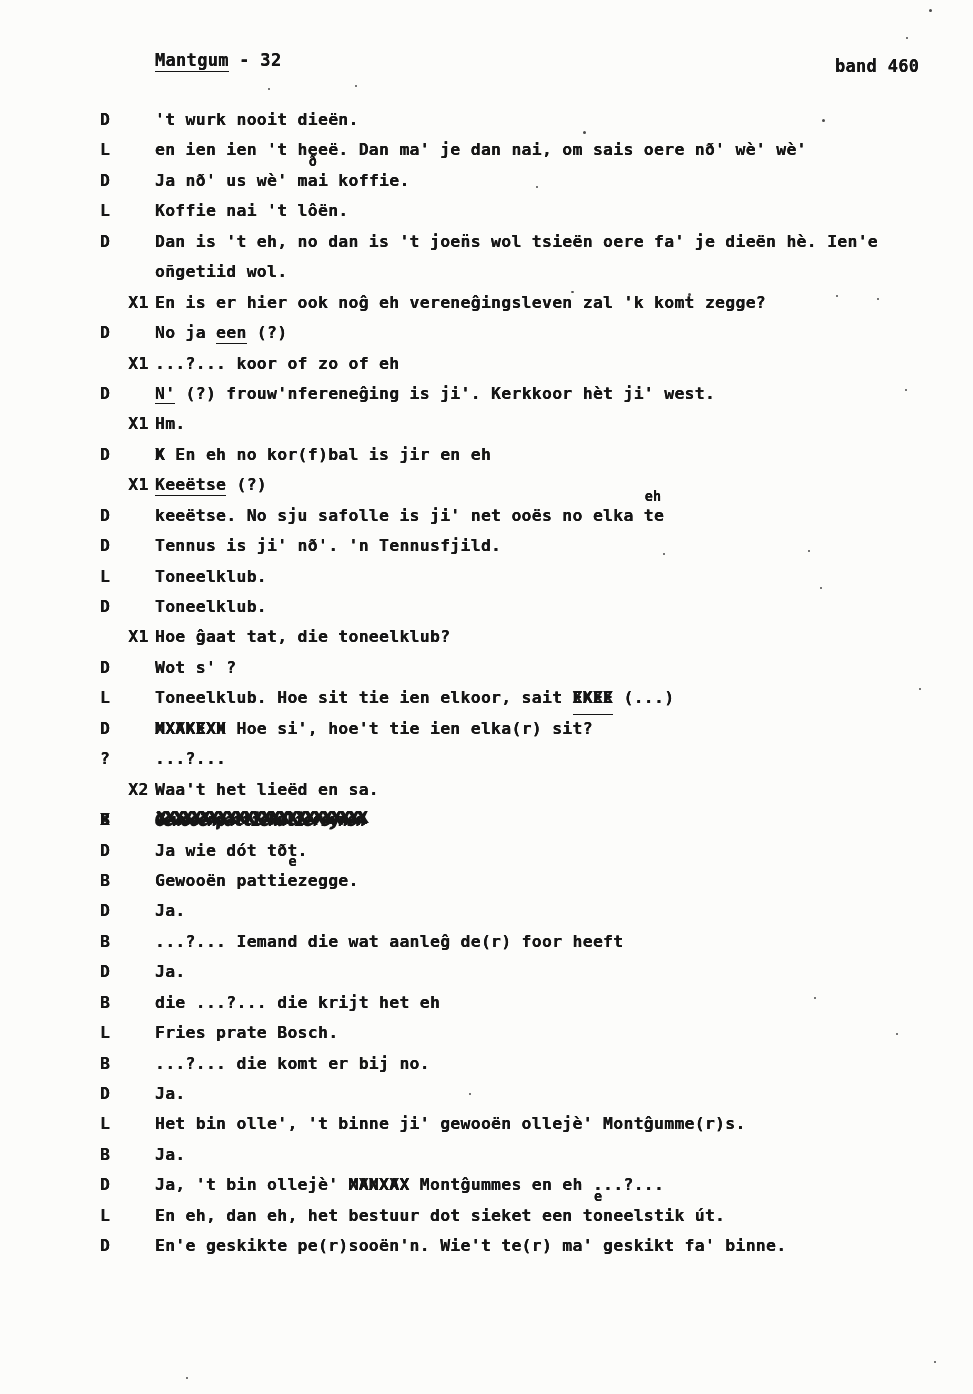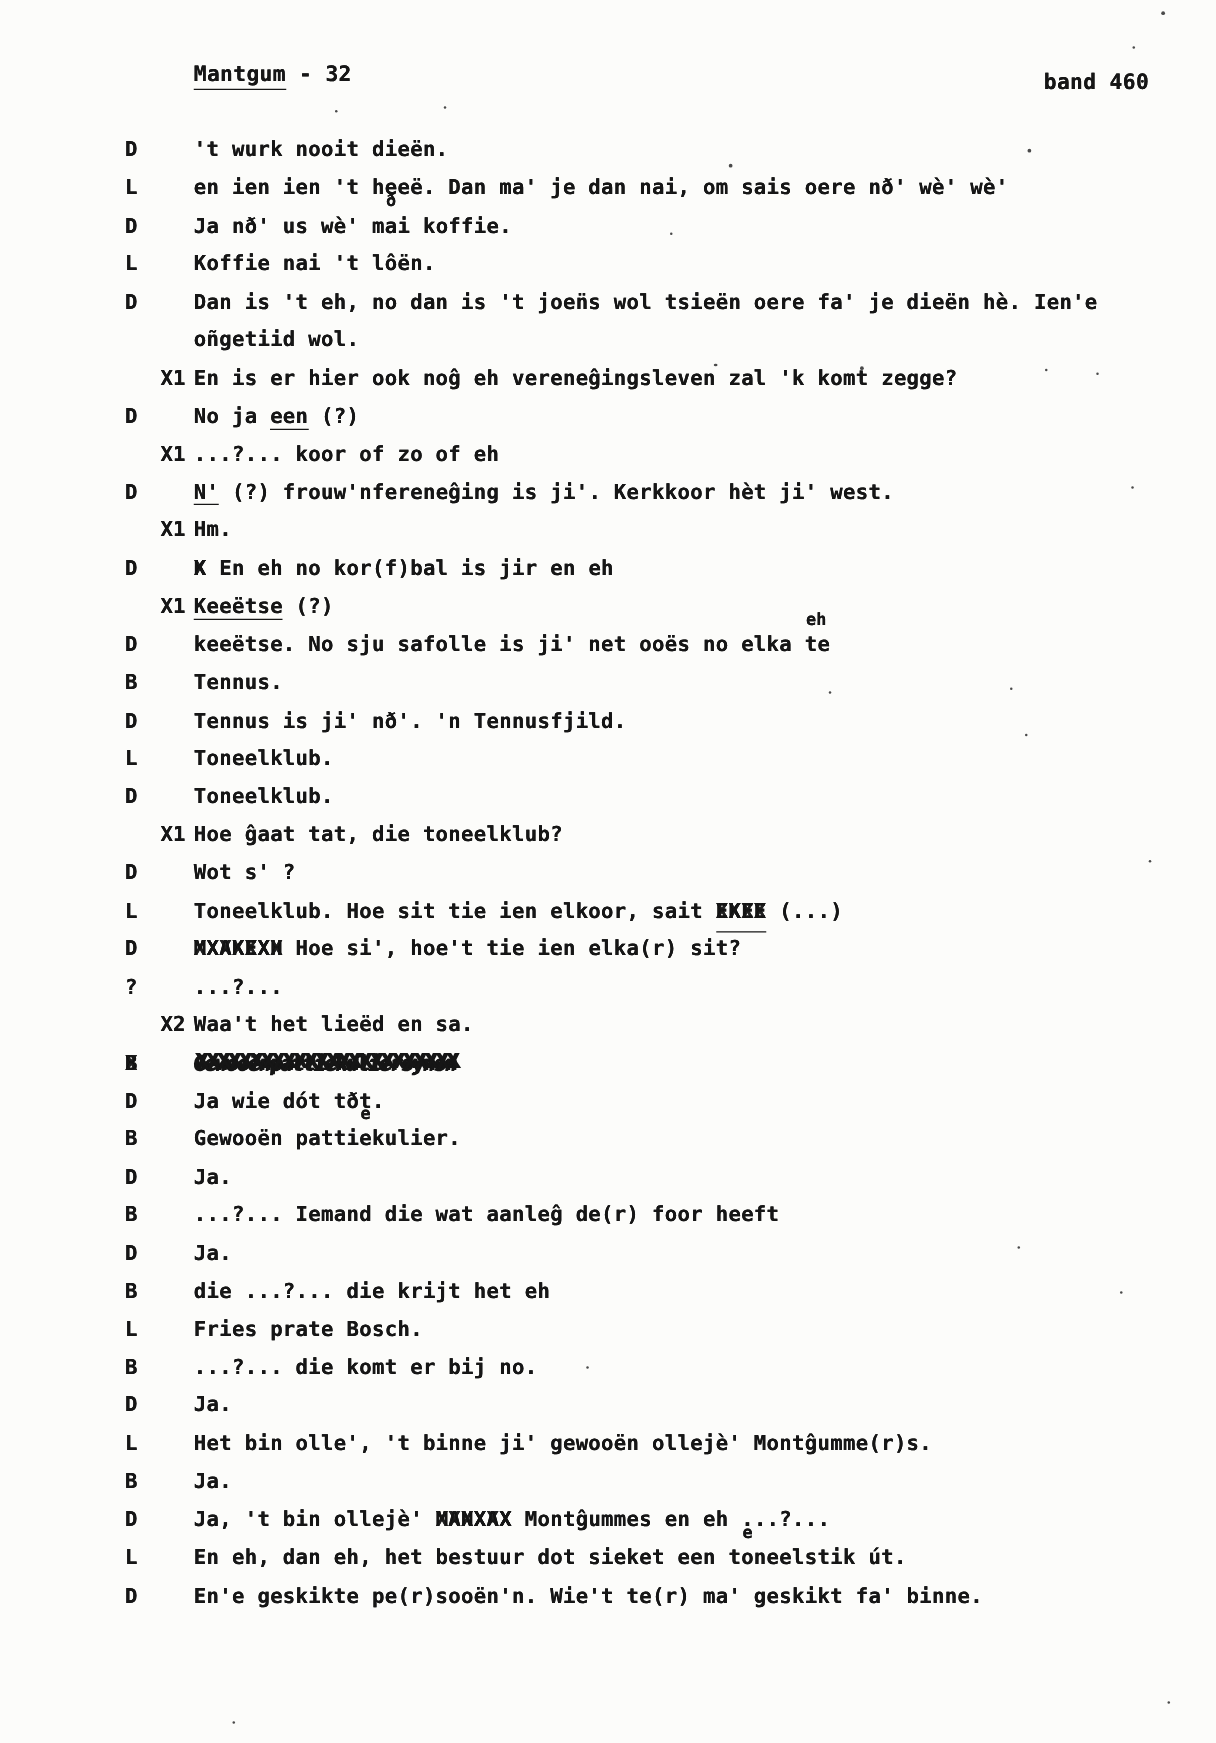--- a/index.html
+++ b/index.html
@@ -69,33 +69,32 @@
       <div class="row"><span class="label">D</span><span class="content"><span>Dan is 't eh, no dan is 't joen̈s wol tsieën oere fa' je dieën hè. Ien'e</span></span></div>
       <div class="row"><span class="label"></span><span class="content"><span>oñgetiid wol.</span></span></div>
       <div class="row"><span class="label indent">X1</span><span class="content"><span>En is er hier ook noĝ eh vereneĝingsleven zal 'k komt zegge?</span></span></div>
       <div class="row"><span class="label">D</span><span class="content"><span>No ja </span><span class="u">een</span><span> (?)</span></span></div>
       <div class="row"><span class="label indent">X1</span><span class="content"><span>...?... koor of zo of eh</span></span></div>
       <div class="row"><span class="label">D</span><span class="content"><span class="u">N'</span><span> (?) frouw'nfereneĝing is ji'. Kerkkoor hèt ji' west.</span></span></div>
       <div class="row"><span class="label indent">X1</span><span class="content"><span>Hm.</span></span></div>
       <div class="row"><span class="label">D</span><span class="content"><span class="overstruck" data-x="X">K</span><span> En eh no kor(f)bal is jir en eh</span></span></div>
       <div class="row"><span class="label indent">X1</span><span class="content"><span class="u">Keeëtse</span><span> (?)</span></span></div>
       <div class="row"><span class="label">D</span><span class="content"><span>keeëtse. No sju safolle is ji' net ooës no elka </span><span class="supwrap"><span class="sup-above">eh</span><span>te</span></span></span></div>
-      <div class="row"><span class="label">B</span><span class="content"><span>Tennus.</span></span></div>
       <div class="row"><span class="label">D</span><span class="content"><span>Tennus is ji' nð'. 'n Tennusfjild.</span></span></div>
       <div class="row"><span class="label">L</span><span class="content"><span>Toneelklub.</span></span></div>
       <div class="row"><span class="label">D</span><span class="content"><span>Toneelklub.</span></span></div>
       <div class="row"><span class="label indent">X1</span><span class="content"><span>Hoe ĝaat tat, die toneelklub?</span></span></div>
       <div class="row"><span class="label">D</span><span class="content"><span>Wot s' ?</span></span></div>
       <div class="row"><span class="label">L</span><span class="content"><span>Toneelklub. Hoe sit tie ien elkoor, sait </span><span class="overstruck u" data-x="XXXX">EKEE</span><span> (...)</span></span></div>
       <div class="row"><span class="label">D</span><span class="content"><span class="overstruck" data-x="XXXXXXX">MXAKEXH</span><span> Hoe si', hoe't tie ien elka(r) sit?</span></span></div>
       <div class="row"><span class="label">?</span><span class="content"><span>...?...</span></span></div>
       <div class="row"><span class="label indent">X2</span><span class="content"><span>Waa't het lieëd en sa.</span></span></div>
       <div class="row"><span class="label"><span class="overstruck" data-x="X">B</span></span><span class="content"><span class="scribble" data-x="XXXXXXXXXXXXXXXXXXXXXXXX">Gewooënpattiekuliersynsn</span></span></div>
       <div class="row"><span class="label">D</span><span class="content"><span>Ja wie dót tðt.</span></span></div>
-      <div class="row"><span class="label">B</span><span class="content"><span>Gewooën patti</span><span class="supwrap"><span class="sup-above">e</span><span>e</span></span><span>kulier.</span></span></div>
+      <div class="row"><span class="label">B</span><span class="content"><span>Gewooën patti</span><span class="supwrap"><span class="sup-above">e</span><span>e</span></span><span>zegge.</span></span></div>
       <div class="row"><span class="label">D</span><span class="content"><span>Ja.</span></span></div>
       <div class="row"><span class="label">B</span><span class="content"><span>...?... Iemand die wat aanleĝ de(r) foor heeft</span></span></div>
       <div class="row"><span class="label">D</span><span class="content"><span>Ja.</span></span></div>
       <div class="row"><span class="label">B</span><span class="content"><span>die ...?... die krijt het eh</span></span></div>
       <div class="row"><span class="label">L</span><span class="content"><span>Fries prate Bosch.</span></span></div>
       <div class="row"><span class="label">B</span><span class="content"><span>...?... die komt er bij no.</span></span></div>
       <div class="row"><span class="label">D</span><span class="content"><span>Ja.</span></span></div>
       <div class="row"><span class="label">L</span><span class="content"><span>Het bin olle', 't binne ji' gewooën ollejè' Montĝumme(r)s.</span></span></div>
       <div class="row"><span class="label">B</span><span class="content"><span>Ja.</span></span></div>
       <div class="row"><span class="label">D</span><span class="content"><span>Ja, 't bin ollejè' </span><span class="overstruck" data-x="XXXXXX">MANXAX</span><span> Montĝummes en eh ...?...</span></span></div>

